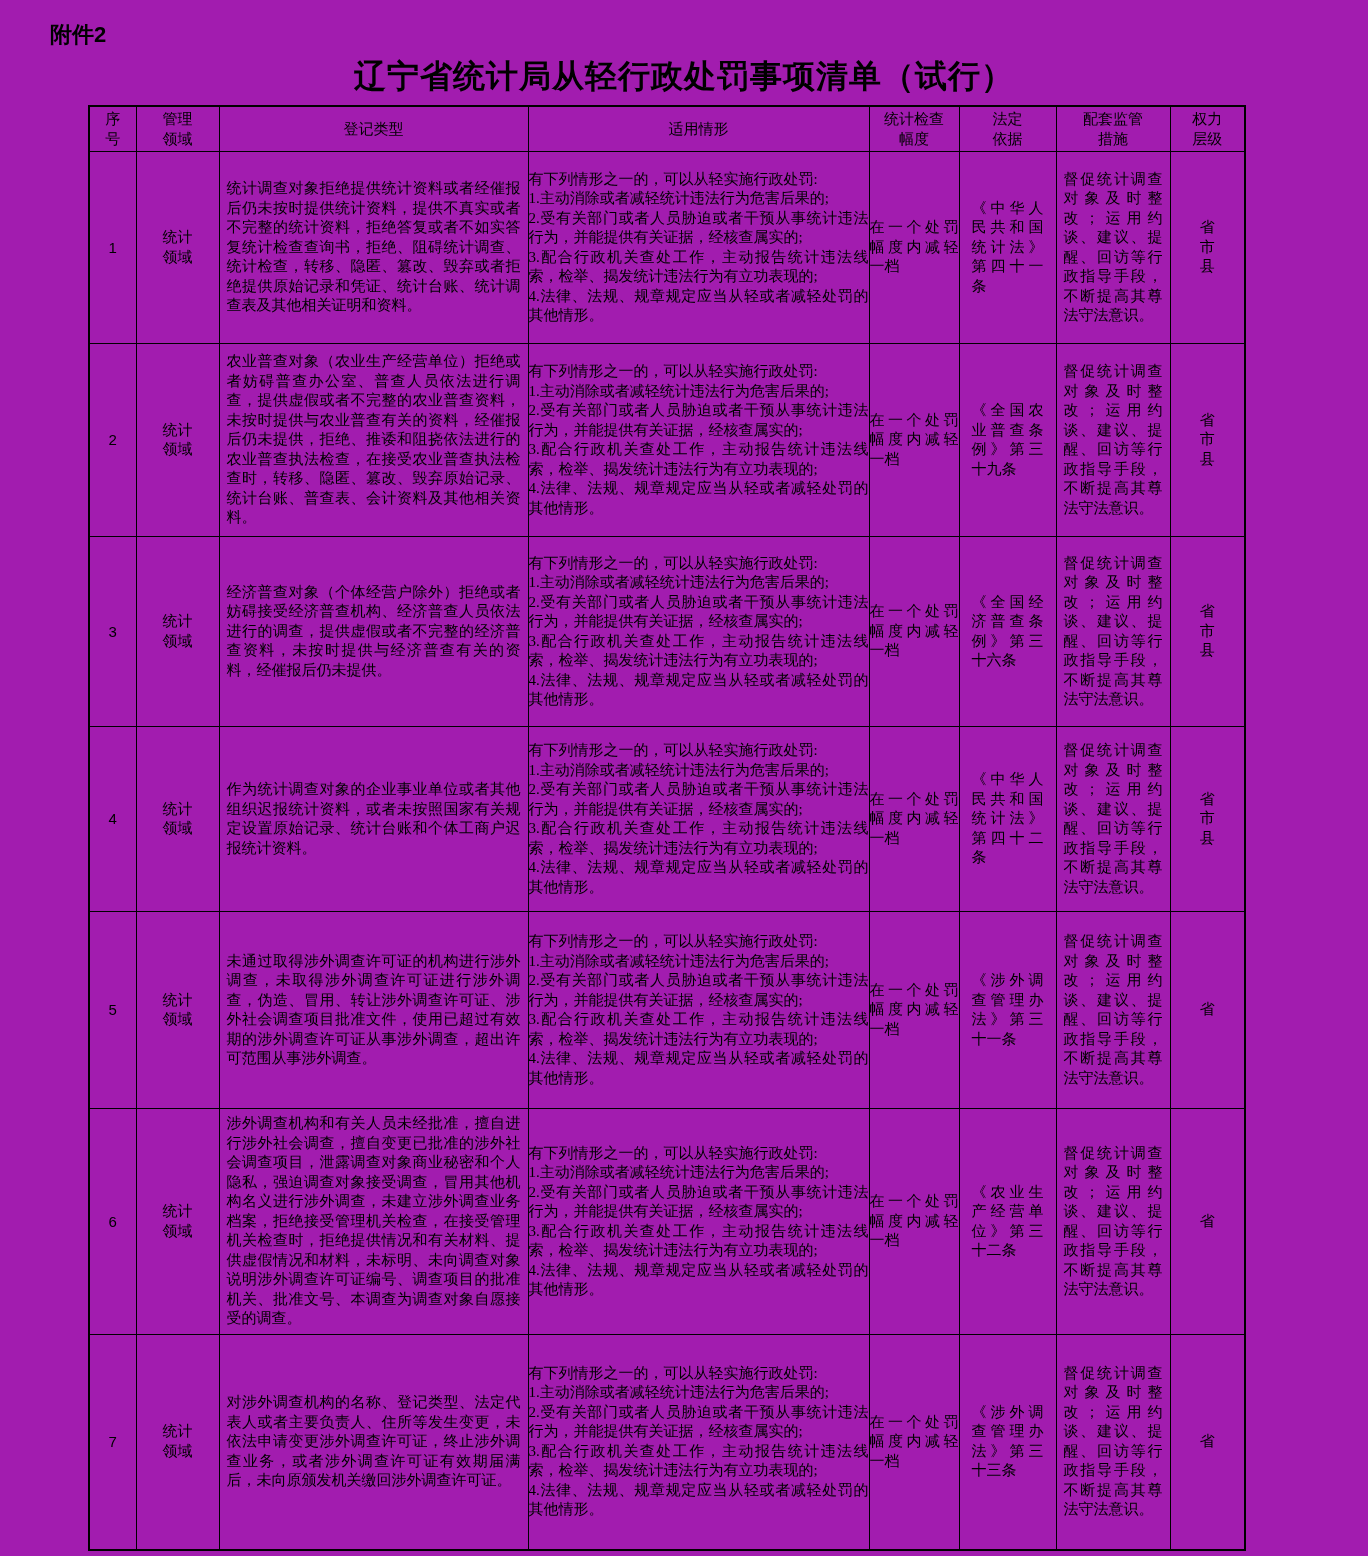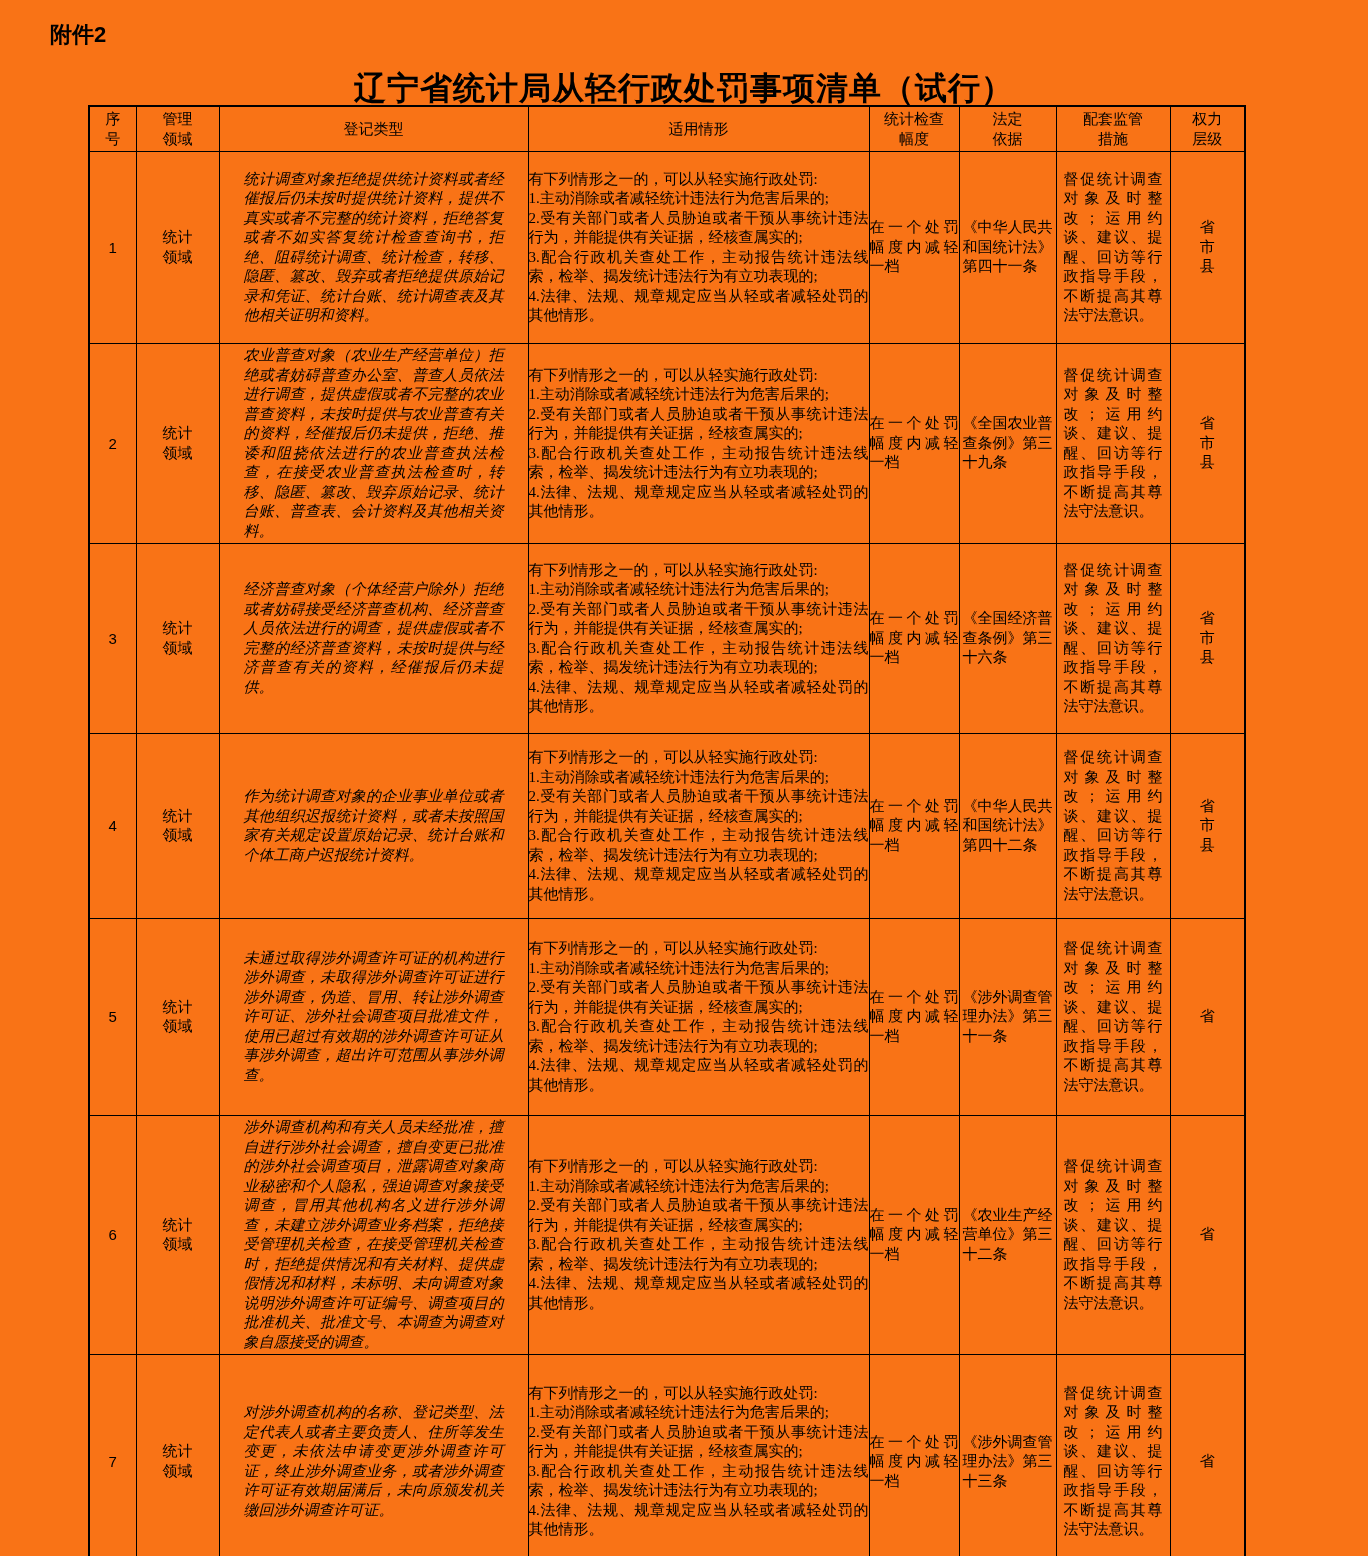--- a/index.html
+++ b/index.html
@@ -1,32 +1,32 @@
 <!DOCTYPE html>
 <html><head>
 <meta charset="utf-8">
 <style>
   html,body{margin:0;padding:0;background:#ffffff;}
   .doc{
     position:relative;
     width:1368px;height:1556px;
-    background:#f97316;
+    background:#a21caf;
     color:#000000;
     font-family:"Liberation Serif", serif;
   }
   .attachment{
     position:absolute;left:50px;top:20px;
     font-family:"Liberation Sans", sans-serif;
     font-weight:bold;font-size:22px;
   }
   .title{
     position:absolute;left:0;top:55px;width:100%;
     text-align:center;
     font-family:"Liberation Sans", sans-serif;
-    font-weight:bold;font-size:32px;letter-spacing:1px;margin-top:12px;
+    font-weight:bold;font-size:32px;letter-spacing:1px;
   }
   table.main{
     position:absolute;left:88px;top:105px;
     width:1156px;
     border-collapse:collapse;table-layout:fixed;
     border:2px solid #000000;
   }
   th,td{
     border:1px solid #000000;
     font-size:15px;line-height:19.5px;
@@ -36,24 +36,24 @@
     overflow:hidden;
   }
   th{
     font-weight:normal;text-align:center;
     white-space:pre-line;line-height:20px;
   }
   .pre{white-space:pre-line;}
   .just{text-align:justify;text-justify:inter-character;}
   .c-no{text-align:center;font-family:"Liberation Sans", sans-serif;font-size:15px;}
   .c-area{text-align:center;}
-  .c-violation{padding:2px 24px;font-style:italic;}
+  .c-violation{padding:2px 7px;}
   .c-situation{padding:2px 0;}
   .c-range{padding:2px 0;}
-  .c-basis{padding:2px 3px;}
+  .c-basis{padding:2px 12px;}
   .c-measures{padding:2px 7px;}
   .c-level{text-align:center;}
   tr.hr{height:45px;}
   tr.r1{height:192px;}
   tr.r2{height:193px;}
   tr.r3{height:190px;}
   tr.r4{height:185px;}
   tr.r5{height:197px;}
   tr.r6{height:226px;}
   tr.r7{height:215px;}

